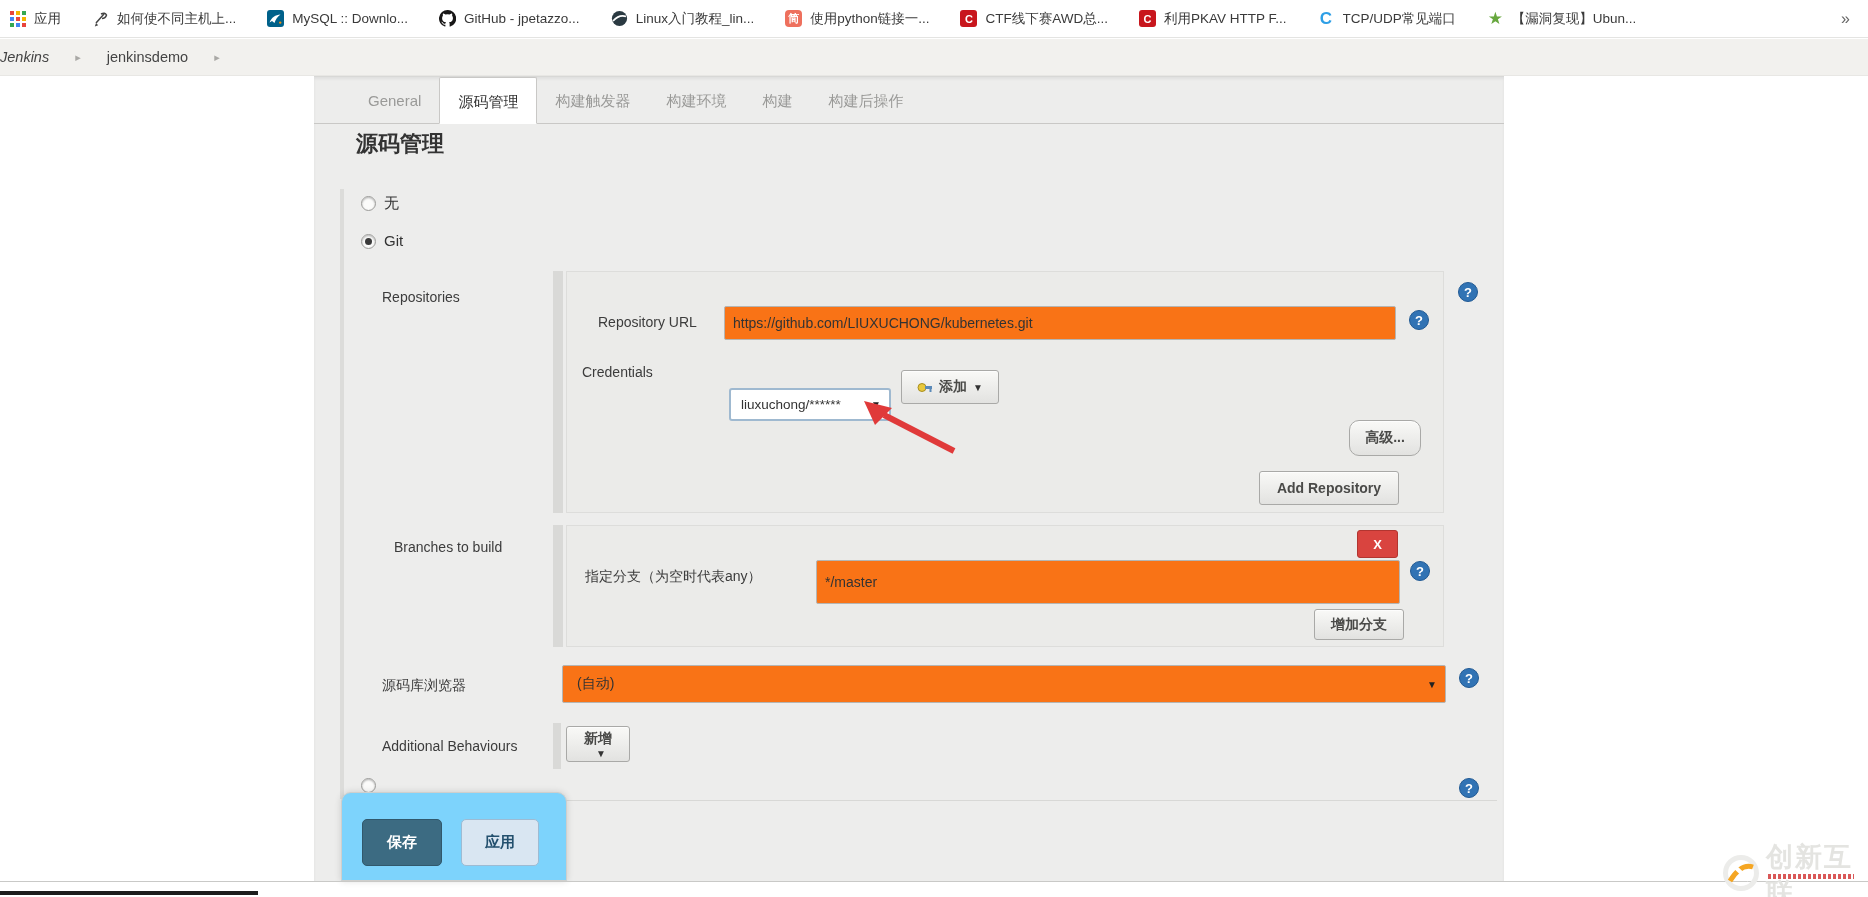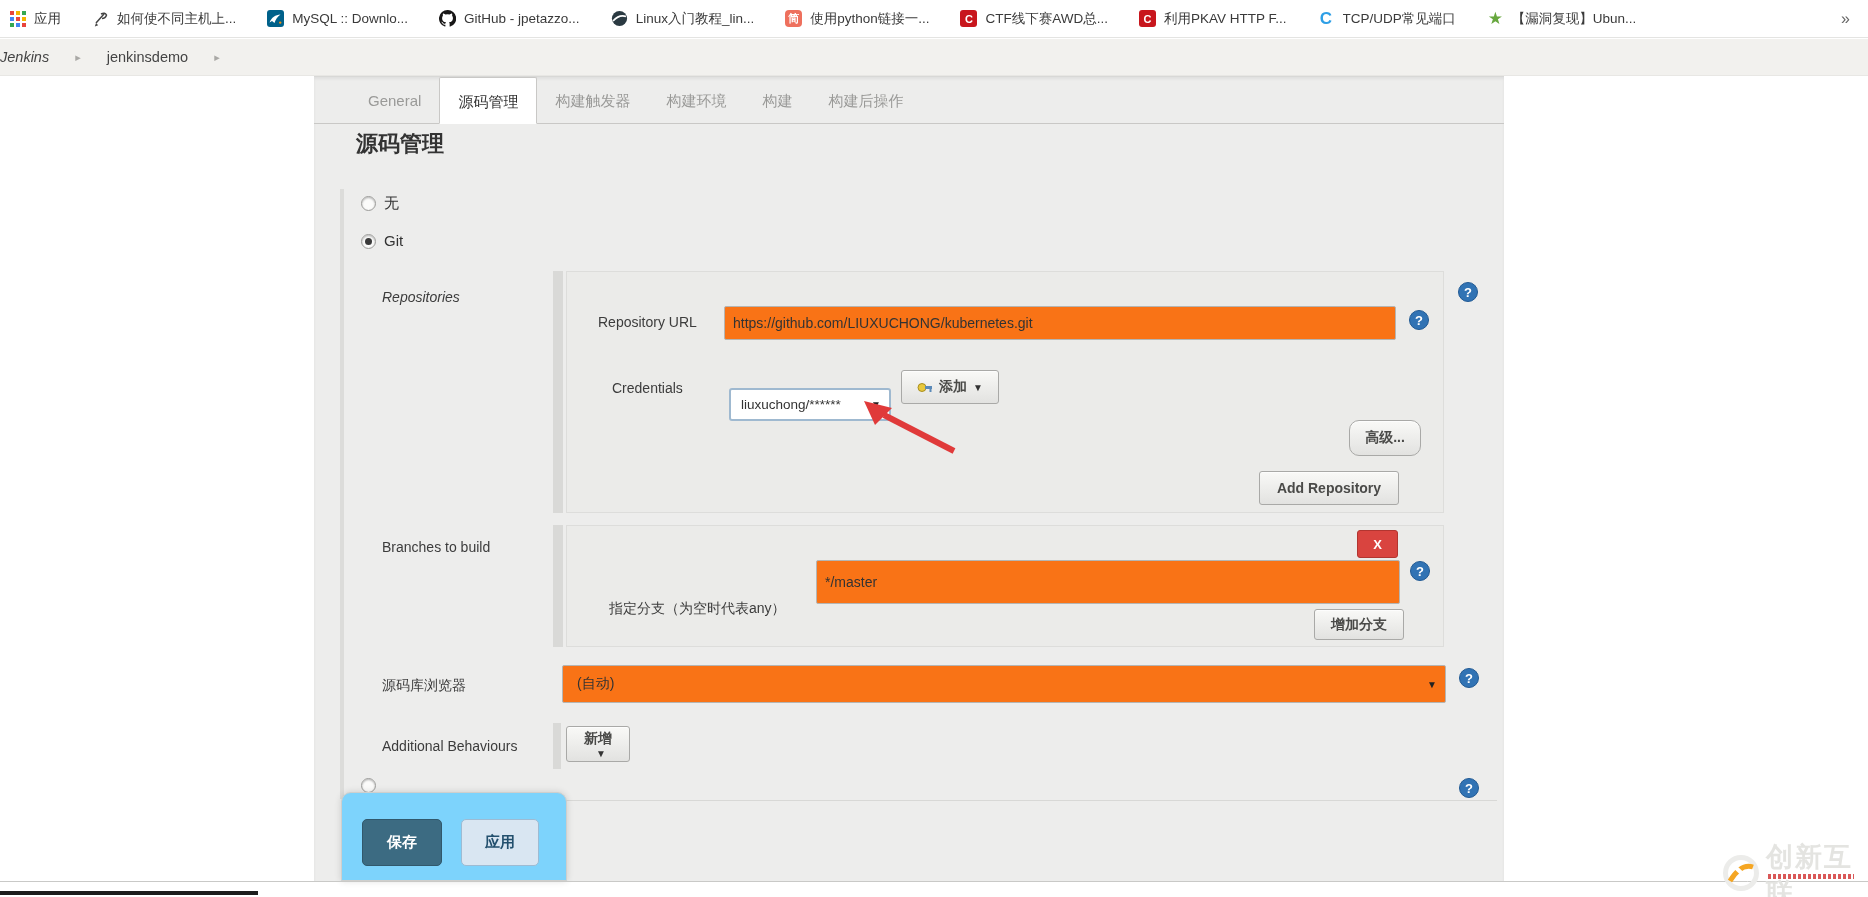--- a/index.html
+++ b/index.html
@@ -202,28 +202,28 @@
     </div>
 
     <div id="page-title">源码管理</div>
 
     <div class="vline"></div>
     <span class="radio" style="left:47px;top:119px;"></span>
     <span class="radio-label" style="left:70px;top:117px;">无</span>
     <span class="radio checked" style="left:47px;top:157px;"></span>
     <span class="radio-label" style="left:70px;top:155px;">Git</span>
 
-    <span class="sec-label" style="left:68px;top:212px;font-style:italic;">Repositories</span>
+    <span class="sec-label" style="left:68px;top:212px;">Repositories</span>
     <div class="strip" style="left:239px;top:194px;height:242px;"></div>
     <div class="panel" style="left:252px;top:194px;width:878px;height:242px;">
       <span class="sec-label" style="left:31px;top:42px;position:absolute;">Repository URL</span>
       <div class="tbox" style="left:157px;top:34px;width:672px;height:34px;">
         <span>https://github.com/LIUXUCHONG/kubernetes.git</span>
       </div>
-      <span class="sec-label" style="left:45px;top:92px;position:absolute;margin-top:16px;">Credentials</span>
+      <span class="sec-label" style="left:15px;top:92px;position:absolute;">Credentials</span>
       <div id="cred-select" style="left:162px;top:116px;width:162px;height:33px;">
         <span>liuxuchong/******</span>
         <span class="select-caret">▼</span>
       </div>
       <div class="btn" style="left:334px;top:98px;width:98px;height:34px;">
         <span style="display:flex;margin-right:5px;">
           <svg width="17" height="13">
               <circle cx="5" cy="6.5" r="4" fill="#e8c83c" stroke="#a98f1f"></circle>
               <rect x="8" y="5" width="7" height="3" fill="#5b8ab8"></rect>
               <rect x="12.5" y="8" width="2" height="3" fill="#5b8ab8"></rect>
@@ -238,27 +238,27 @@
       <div class="btn" style="left:692px;top:199px;width:140px;height:34px;">
         <span>Add Repository</span>
       </div>
     </div>
 
     <svg style="position:absolute;left:546px;top:320px;" width="110" height="62">
       <line x1="24" y1="18" x2="94" y2="54" stroke="#e03a3a" stroke-width="6"></line>
       <polygon points="4,4 32,11 15,28" fill="#e03a3a"></polygon>
     </svg>
 
-    <span class="sec-label" style="left:68px;top:462px;">Branches to build</span>
+    <span class="sec-label" style="left:80px;top:462px;">Branches to build</span>
     <div class="strip" style="left:239px;top:448px;height:122px;"></div>
     <div class="panel" style="left:252px;top:448px;width:878px;height:122px;">
       <div class="xbtn" style="left:790px;top:4px;">
         <span>X</span>
       </div>
-      <span class="sec-label" style="left:42px;top:42px;position:absolute;margin-top:32px;">指定分支（为空时代表any）</span>
+      <span class="sec-label" style="left:18px;top:42px;position:absolute;">指定分支（为空时代表any）</span>
       <div class="tbox" style="left:249px;top:34px;width:584px;height:44px;">
         <span>*/master</span>
       </div>
       <div class="btn" style="left:747px;top:83px;width:90px;height:31px;">
         <span>增加分支</span>
       </div>
     </div>
 
     <span class="sec-label" style="left:68px;top:600px;">源码库浏览器</span>
     <div class="tbox" style="left:248px;top:588px;width:884px;height:38px;padding-left:14px;">

